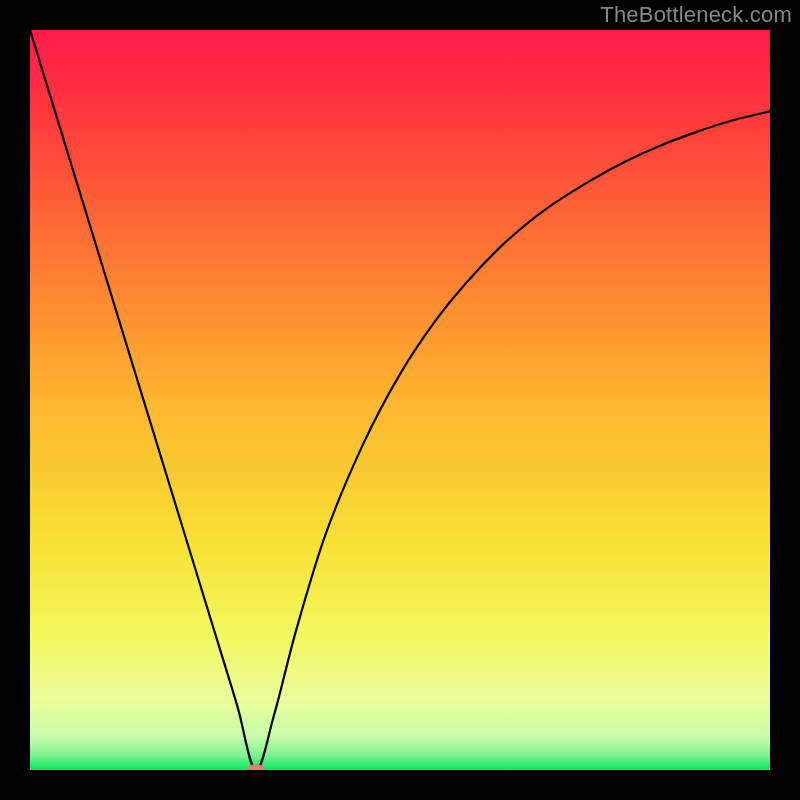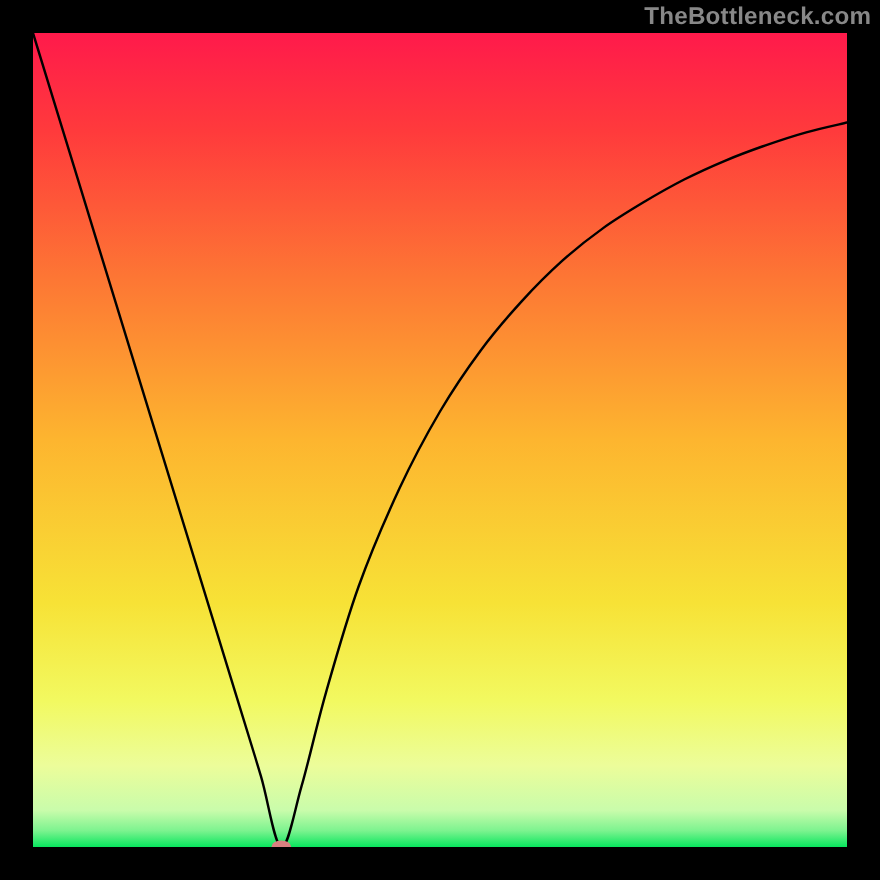--- a/index.html
+++ b/index.html
@@ -13,21 +13,21 @@
     position: relative;
     background: #000;
   }
   .credit {
     position: absolute;
     top: 2px;
     right: 8px;
     font-family: Arial, Helvetica, sans-serif;
     font-size: 22px;
     color: #888888;
-    font-weight: bold;
+    font-weight: normal;
     letter-spacing: 0.2px;
   }
   .plot {
     position: absolute;
     left: 30px;
     top: 30px;
     width: 740px;
     height: 740px;
   }
   svg { display: block; }

